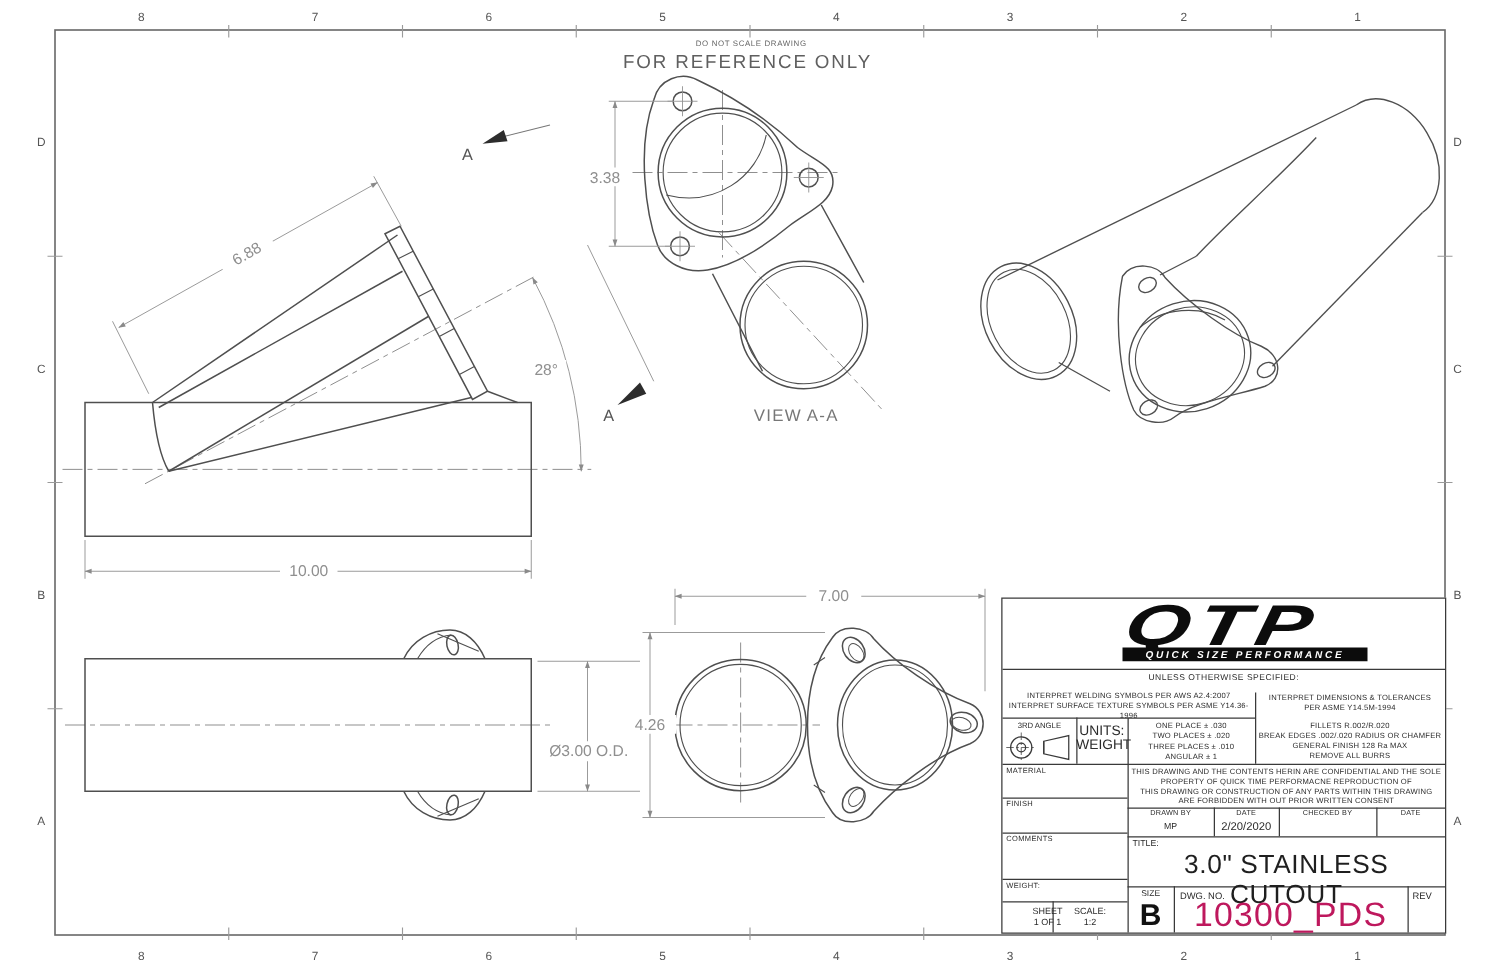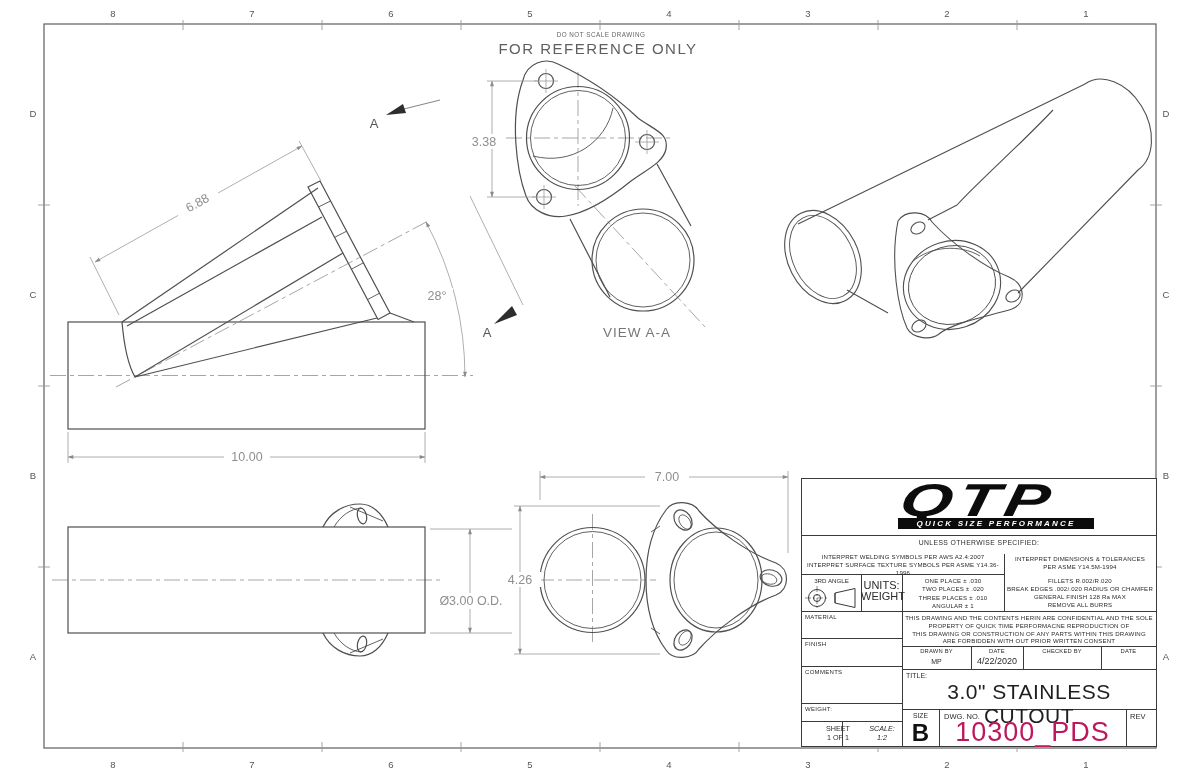--- a/index.html
+++ b/index.html
@@ -298,32 +298,32 @@
     <div>PROPERTY OF QUICK TIME PERFORMACNE REPRODUCTION OF</div>
     <div>THIS DRAWING OR CONSTRUCTION OF ANY PARTS WITHIN THIS DRAWING</div>
     <div>ARE FORBIDDEN WITH OUT PRIOR WRITTEN CONSENT</div>
   </div>
 
   <div class="abs ctr signlbl" style="left:100px;top:169px;width:69px;">DRAWN BY</div>
   <div class="abs ctr signlbl" style="left:169px;top:169px;width:52px;">DATE</div>
   <div class="abs ctr signlbl" style="left:221px;top:169px;width:78px;">CHECKED BY</div>
   <div class="abs ctr signlbl" style="left:299px;top:169px;width:55px;">DATE</div>
   <div class="abs ctr" style="left:100px;top:179px;width:69px;font-size:7px;">MP</div>
-  <div class="abs ctr" style="left:169px;top:177px;width:52px;font-size:9px;">4/22/2020</div>
+  <div class="abs ctr" style="left:169px;top:177px;width:52px;font-size:9px;">2/20/2020</div>
 
   <div class="abs" style="left:104px;top:193px;font-size:7px;">TITLE:</div>
   <div id="titleval" class="abs ctr" style="left:100px;top:201px;width:254px;">3.0" STAINLESS CUTOUT</div>
 
   <div class="abs ctr" style="left:100px;top:233px;width:37px;font-size:6.8px;">SIZE</div>
   <div id="sizeval" class="abs ctr" style="left:100px;top:240px;width:37px;">B</div>
   <div class="abs" style="left:142px;top:233px;font-size:7.5px;">DWG. NO.</div>
   <div id="dwgval" class="abs ctr" style="left:137px;top:238px;width:187px;">10300_PDS</div>
   <div class="abs" style="left:328px;top:233px;font-size:7.5px;">REV</div>
 
   <div class="abs ctr" style="left:16px;top:245px;width:40px;font-size:7.2px;line-height:9px;">
     <div>SHEET</div>
     <div>1 OF 1</div>
   </div>
-  <div class="abs ctr" style="left:50px;top:245px;width:60px;font-size:7.2px;line-height:9px;font-style:italic;">
+  <div class="abs ctr" style="left:40px;top:245px;width:60px;font-size:7.2px;line-height:9px;">
     <div>SCALE:</div>
     <div>1:2</div>
   </div>
 </div>
 
 </body></html>

